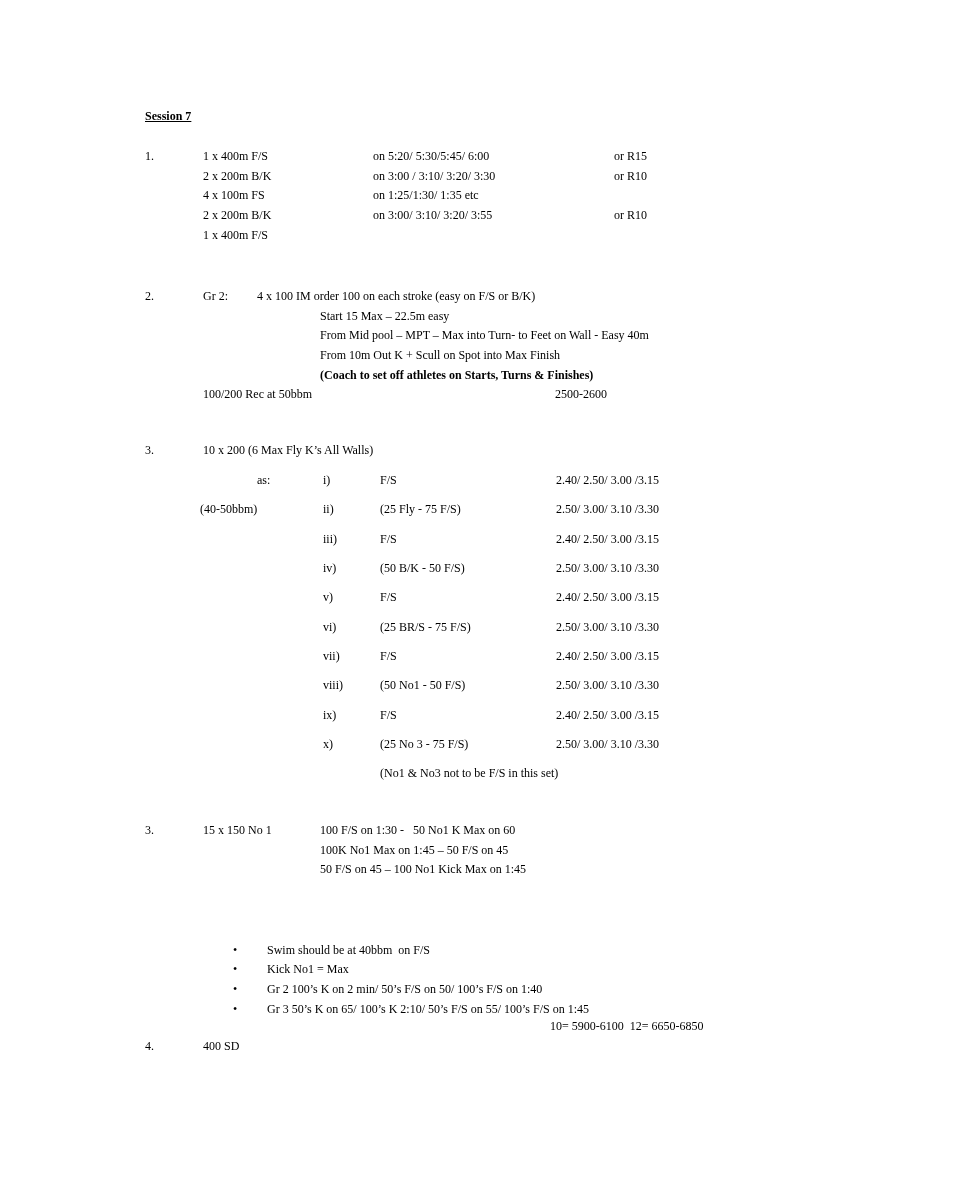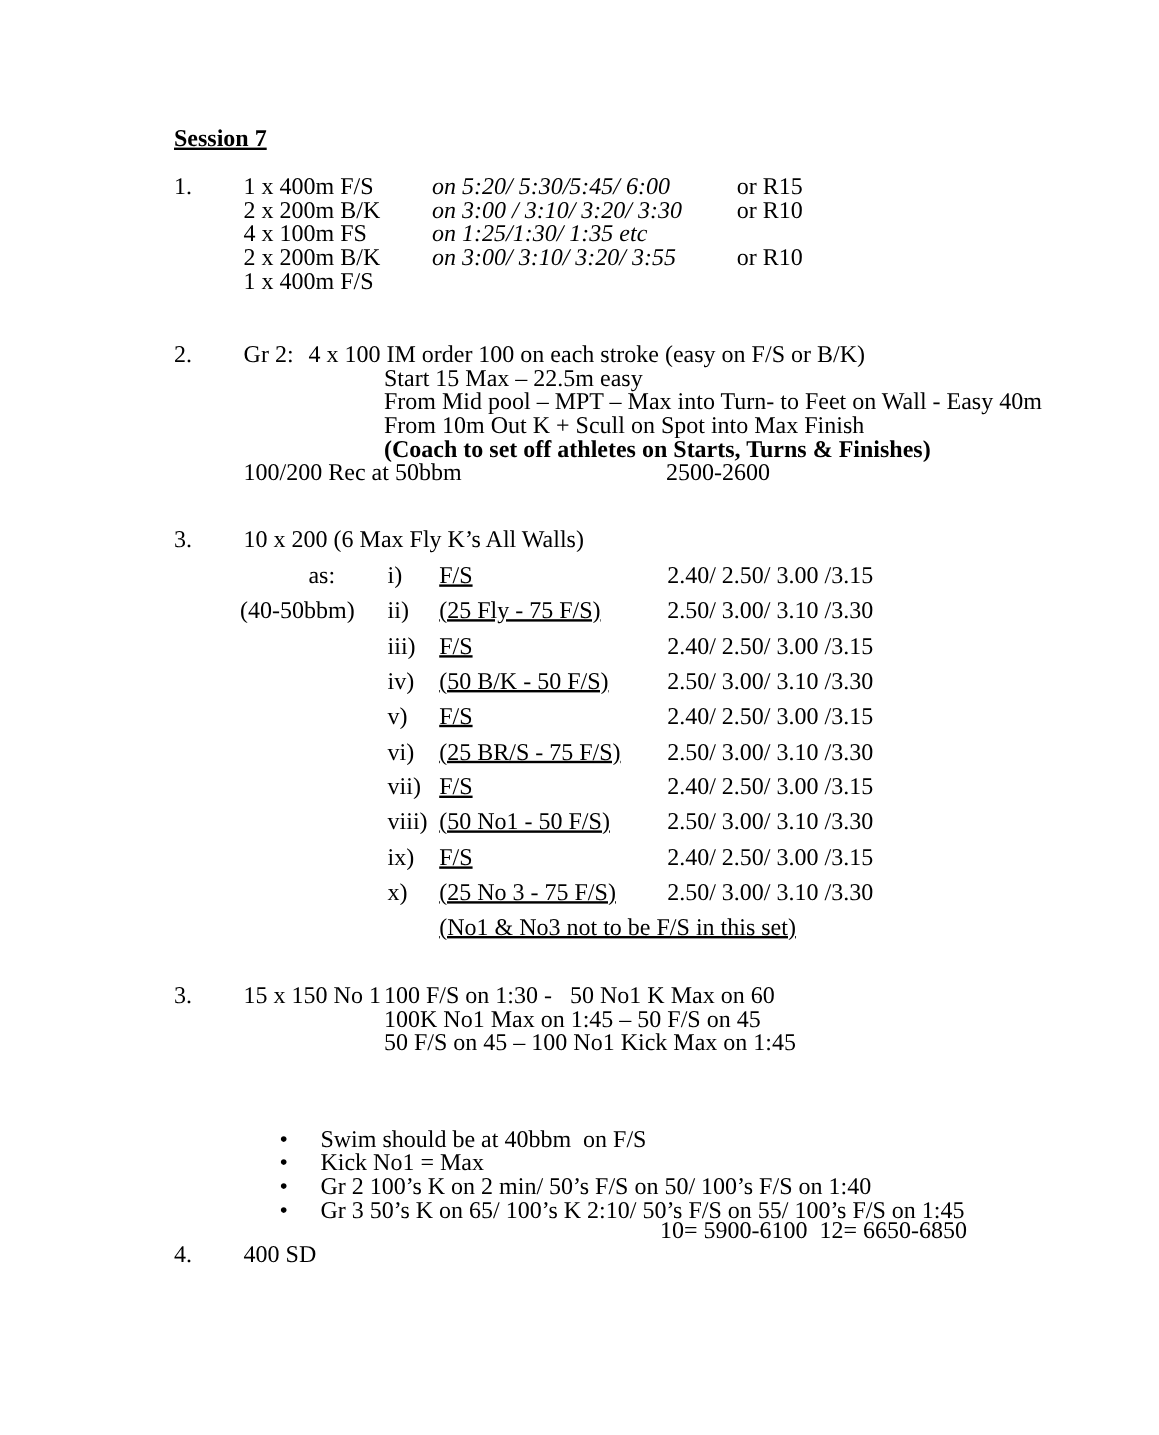--- a/index.html
+++ b/index.html
@@ -3,36 +3,36 @@
 <meta charset="utf-8">
 <style>
   * { margin:0; padding:0; box-sizing:border-box; }
   html,body { background:#ffffff; }
   .page {
     position:relative;
     width:966px; height:1196px;
     background:#ffffff;
     color:#000000;
     font-family:"Liberation Serif","DejaVu Serif",serif;
-    font-size:20px;
+    font-size:12px;
     overflow:hidden;
   }
   .ln { position:absolute; left:0; width:100%; height:20px; line-height:20px; }
   .seg { position:absolute; white-space:pre; }
   .b { font-weight:bold; }
   .u { text-decoration:underline; }
   
   .c-num   { left:145px; }
   .c-a     { left:203px;text-align:right; }
   .c-b     { left:257px; }
-  .c-on    { left:360px;font-style:italic; }
+  .c-on    { left:373px; }
   .c-or    { left:614px; }
   .c-bbm   { left:200px; }
   .c-rom   { left:323px; }
-  .c-desc  { left:366px;text-decoration:underline; }
+  .c-desc  { left:380px; }
   .c-times { left:556px; }
   .c-sub   { left:320px; }
   .c-dist  { left:555px; }
   .c-dot   { left:233px; }
   .c-btxt  { left:267px; }
   .c-tot   { left:550px; }
 </style>
 </head>
 <body>
 

